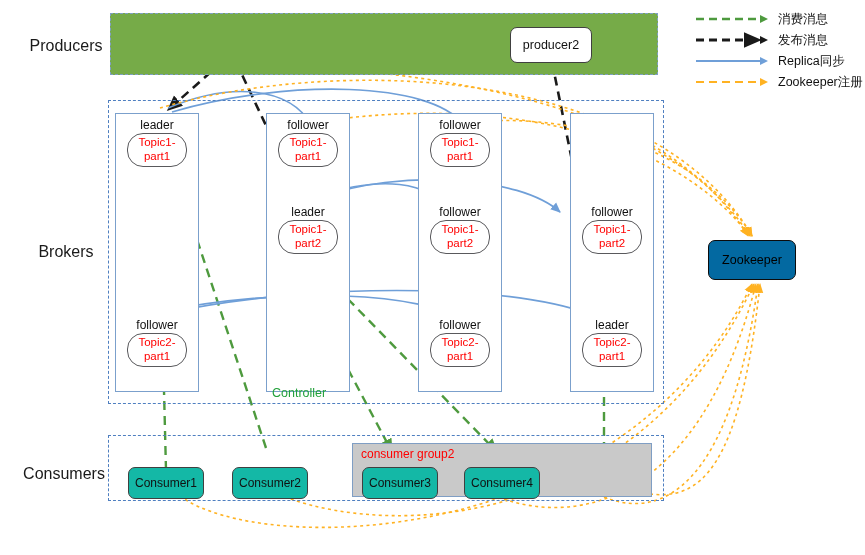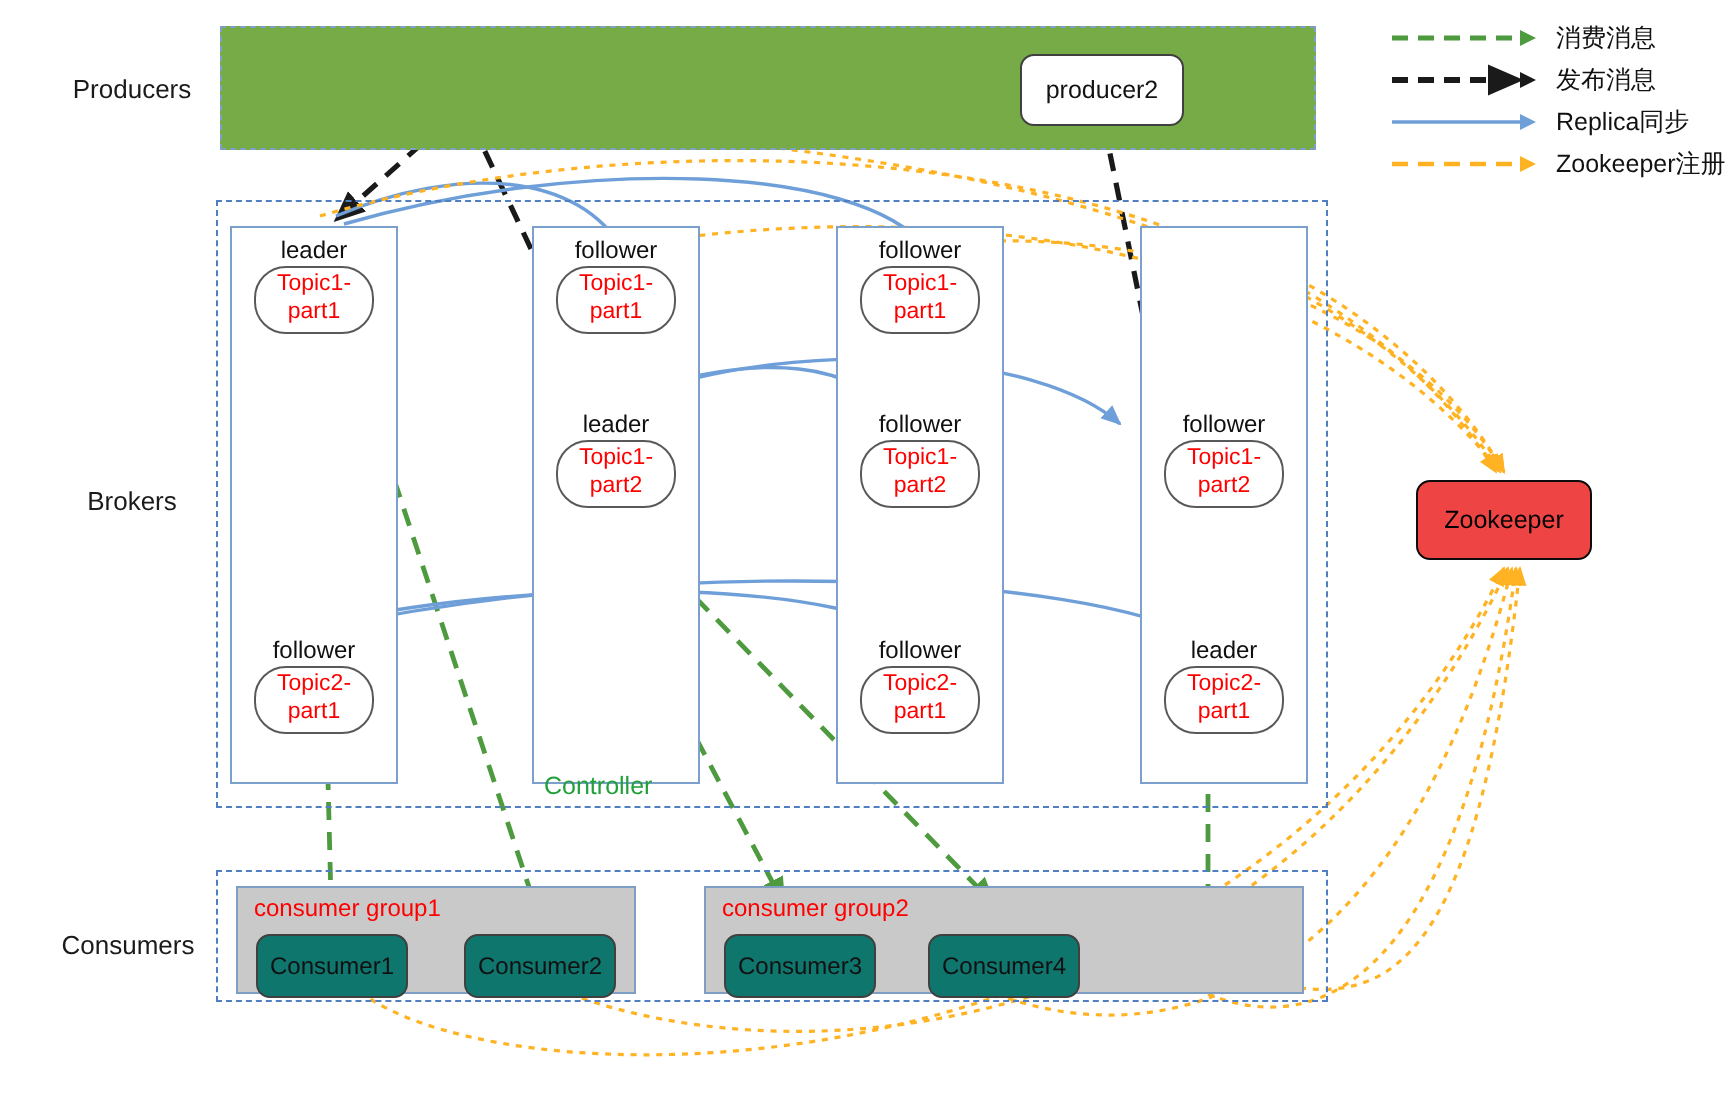--- a/index.html
+++ b/index.html
@@ -1,21 +1,21 @@
 <!DOCTYPE html>
 <html><head>
 <meta charset="utf-8">
 <style>
   html,body{margin:0;padding:0;background:#fff;}
   body{width:865px;height:555px;position:relative;overflow:hidden;
        font-family:"Liberation Sans","DejaVu Sans",sans-serif;}
   .stage{position:absolute;inset:0;width:865px;height:555px;}
   svg.wires{position:absolute;left:0;top:0;width:865px;height:555px;pointer-events:none;}
 
-  .row-label{position:absolute;font-size:13px;color:#1a1a1a;text-align:center;}
+  .row-label{position:absolute;font-size:16px;color:#1a1a1a;text-align:center;}
 
   .producers-band{position:absolute;left:110px;top:13px;width:548px;height:62px;
       background:#76ab48;border:1px dashed #7f9fc4;box-sizing:border-box;}
 
   .node{position:absolute;background:#fff;border:1.6px solid #404040;border-radius:7px;
         display:flex;align-items:center;justify-content:center;font-size:12.5px;color:#121212;}
 
   .brokers-outer{position:absolute;left:108px;top:100px;width:556px;height:304px;
       border:1.3px dashed #4f7fc0;box-sizing:border-box;}
   .broker-col{position:absolute;background:#fff;border:1.3px solid #7ba0cc;box-sizing:border-box;}
@@ -24,25 +24,25 @@
   .slot .role{font-size:12px;color:#101010;line-height:14px;}
   .part{margin:1px auto 0;width:58px;border:1.6px solid #59595c;border-radius:16px;
         background:#fff;color:#ff0000;font-size:11.5px;line-height:13.5px;padding:2px 0 3px;}
 
   .controller{position:absolute;color:#22a03a;font-size:12.5px;}
 
   .consumers-outer{position:absolute;left:108px;top:435px;width:556px;height:66px;
       border:1.3px dashed #4f7fc0;box-sizing:border-box;}
   .cgroup{position:absolute;background:#c9c9c9;border:1.4px solid #7f9ec4;box-sizing:border-box;}
   .cgroup .gtitle{position:absolute;left:8px;top:3px;color:#ff0000;font-size:12px;}
-  .cbox{position:absolute;top:24px;height:30px;background:#0f766e;border:1.6px solid #404040;
+  .cbox{position:absolute;top:24px;height:30px;background:#14b8a6;border:1.6px solid #404040;
         border-radius:7px;display:flex;align-items:center;justify-content:center;
         font-size:12px;color:#111;}
 
-  .zk{position:absolute;left:708px;top:240px;width:86px;height:38px;background:#ef4444;
+  .zk{position:absolute;left:708px;top:240px;width:86px;height:38px;background:#0369a1;
       border:1.5px solid #0c0c0c;border-radius:7px;display:flex;align-items:center;
       justify-content:center;font-size:12.5px;color:#000;}
 
   .legend{position:absolute;left:694px;top:10px;width:170px;}
   .legend-row{position:relative;height:21px;}
   .legend-row .lbl{position:absolute;left:84px;top:1px;font-size:12.5px;color:#111;white-space:nowrap;}
   .legend-row svg{position:absolute;left:0;top:0;}
 </style>
 </head>
 <body>
@@ -151,23 +151,20 @@
   </div>
   <div class="slot" style="left:570px;top:318px;">
     <div class="role">leader</div>
     <div class="part">Topic2-part1</div>
   </div>
 
   <div class="controller" style="left:272px;top:386px;">Controller</div>
 
   <div class="consumers-outer"></div>
 
-  <div class="cgroup" style="left:118px;top:443px;width:200px;height:54px;">
-    <div class="gtitle">consumer group1</div>
-  </div>
   <div class="cbox" style="left:128px;top:467px;width:74px;">Consumer1</div>
   <div class="cbox" style="left:232px;top:467px;width:74px;text-align:right;">Consumer2</div>
 
   <div class="cgroup" style="left:352px;top:443px;width:300px;height:54px;">
     <div class="gtitle">consumer group2</div>
   </div>
   <div class="cbox" style="left:362px;top:467px;width:74px;">Consumer3</div>
   <div class="cbox" style="left:464px;top:467px;width:74px;">Consumer4</div>
 
   <div class="zk">Zookeeper</div>

